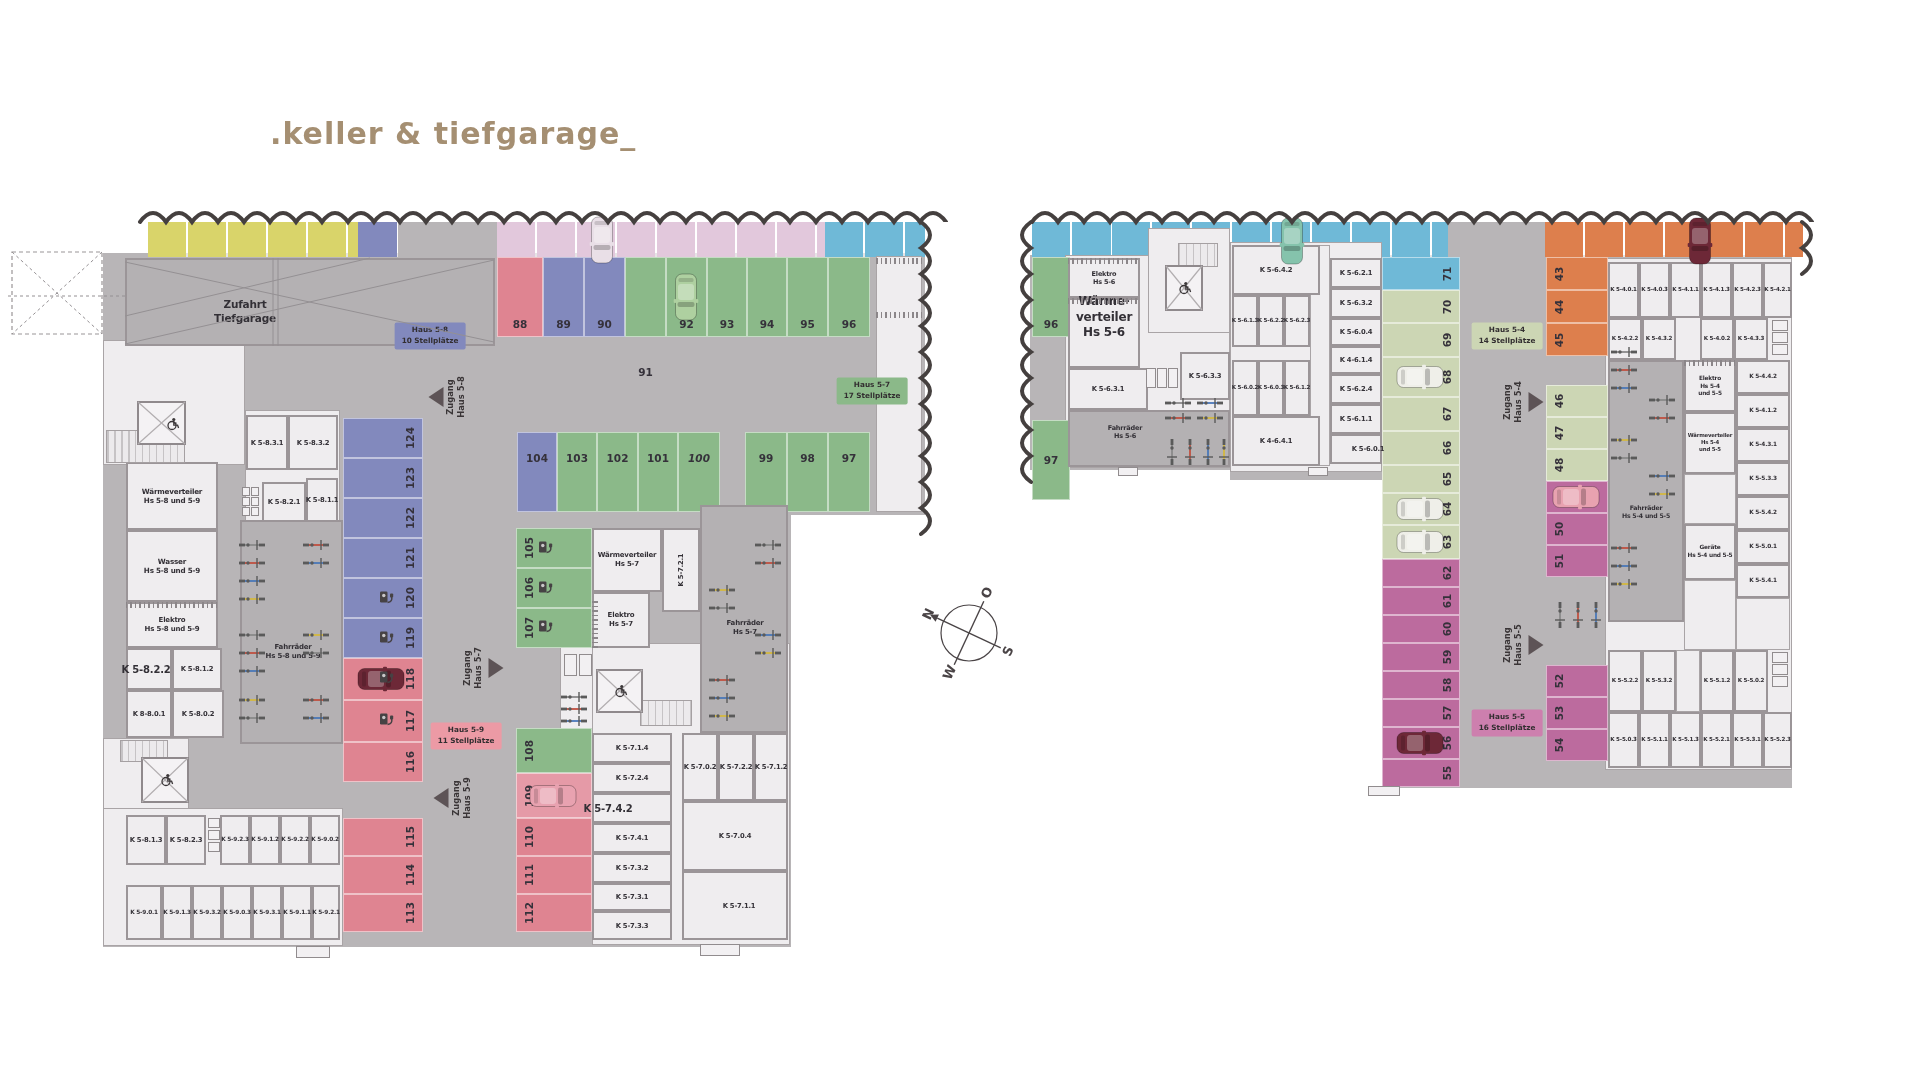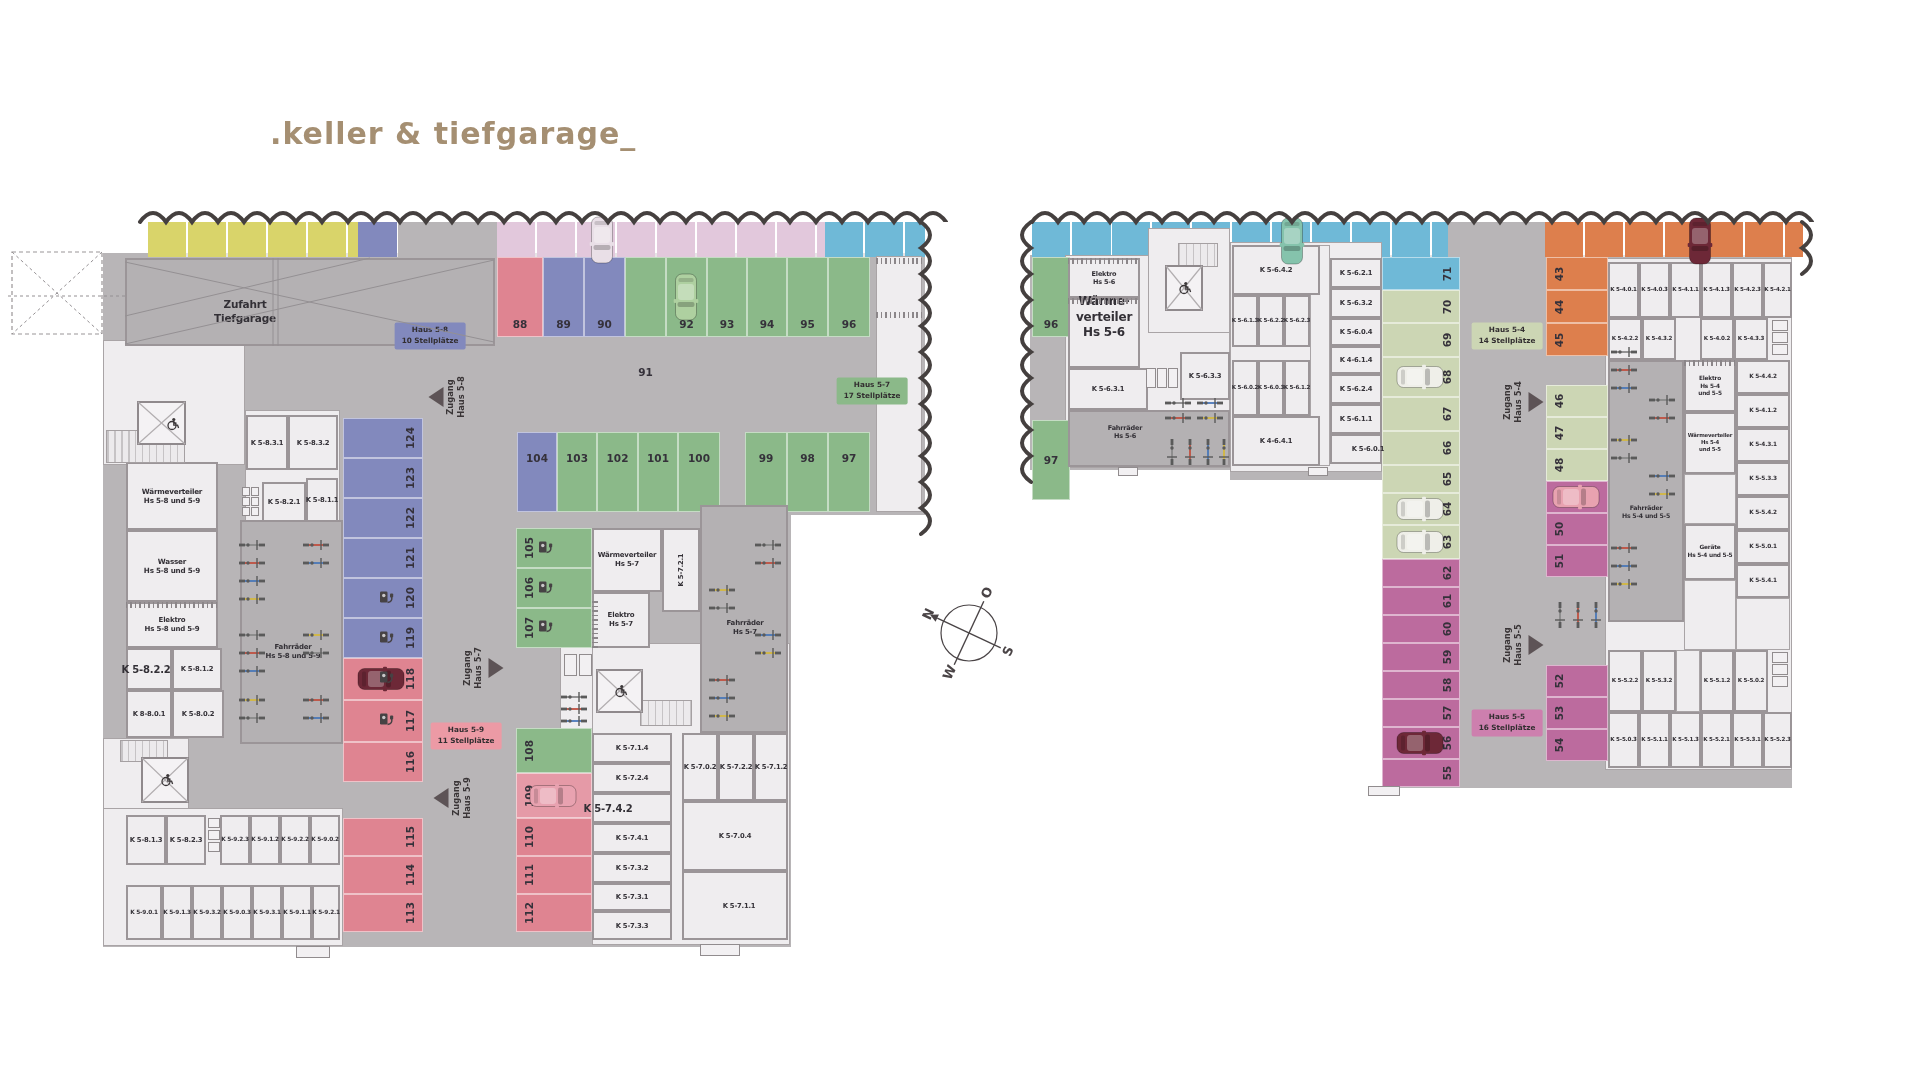--- a/index.html
+++ b/index.html
@@ -72,21 +72,21 @@
     <div class="num" style="left: 849px; top: 324px;">96</div>
     <div class="stall" style="left: 517px; top: 432px; width: 40px; height: 80px; background: rgb(130, 137, 189);"></div>
     <div class="num" style="left: 537px; top: 458px;">104</div>
     <div class="stall" style="left: 557px; top: 432px; width: 40px; height: 80px; background: rgb(139, 185, 137);"></div>
     <div class="num" style="left: 577px; top: 458px;">103</div>
     <div class="stall" style="left: 597px; top: 432px; width: 41px; height: 80px; background: rgb(139, 185, 137);"></div>
     <div class="num" style="left: 617.5px; top: 458px;">102</div>
     <div class="stall" style="left: 638px; top: 432px; width: 40px; height: 80px; background: rgb(139, 185, 137);"></div>
     <div class="num" style="left: 658px; top: 458px;">101</div>
     <div class="stall" style="left: 678px; top: 432px; width: 42px; height: 80px; background: rgb(139, 185, 137);"></div>
-    <div class="num" style="left: 699px; top: 458px;">100</div>
+    <div class="num" style="left: 699px; top: 458px; font-style: italic;">100</div>
     <div class="stall" style="left: 745px; top: 432px; width: 42px; height: 80px; background: rgb(139, 185, 137);"></div>
     <div class="num" style="left: 766px; top: 458px;">99</div>
     <div class="stall" style="left: 787px; top: 432px; width: 41px; height: 80px; background: rgb(139, 185, 137);"></div>
     <div class="num" style="left: 807.5px; top: 458px;">98</div>
     <div class="stall" style="left: 828px; top: 432px; width: 42px; height: 80px; background: rgb(139, 185, 137);"></div>
     <div class="num" style="left: 849px; top: 458px;">97</div>
     <div class="stall" style="left: 343px; top: 418px; width: 80px; height: 40px; background: rgb(130, 137, 189);"></div>
     <div class="num rot" style="left: 410px; top: 438px;">124</div>
     <div class="stall" style="left: 343px; top: 458px; width: 80px; height: 40px; background: rgb(130, 137, 189);"></div>
     <div class="num rot" style="left: 410px; top: 478px;">123</div>

